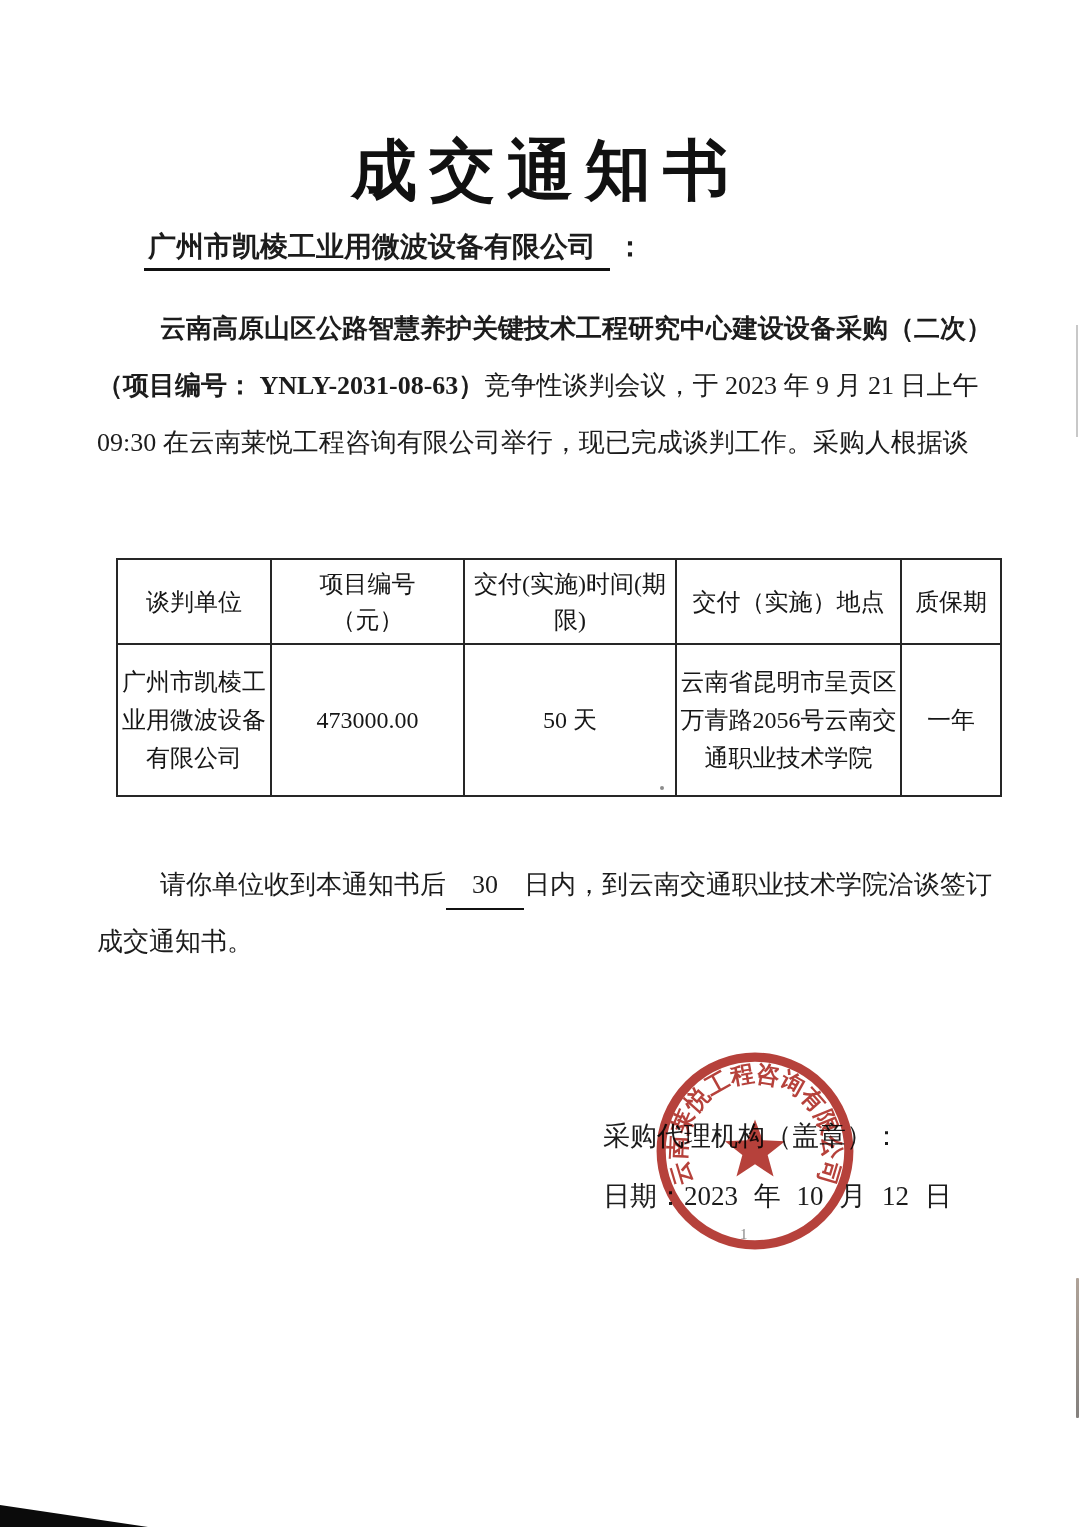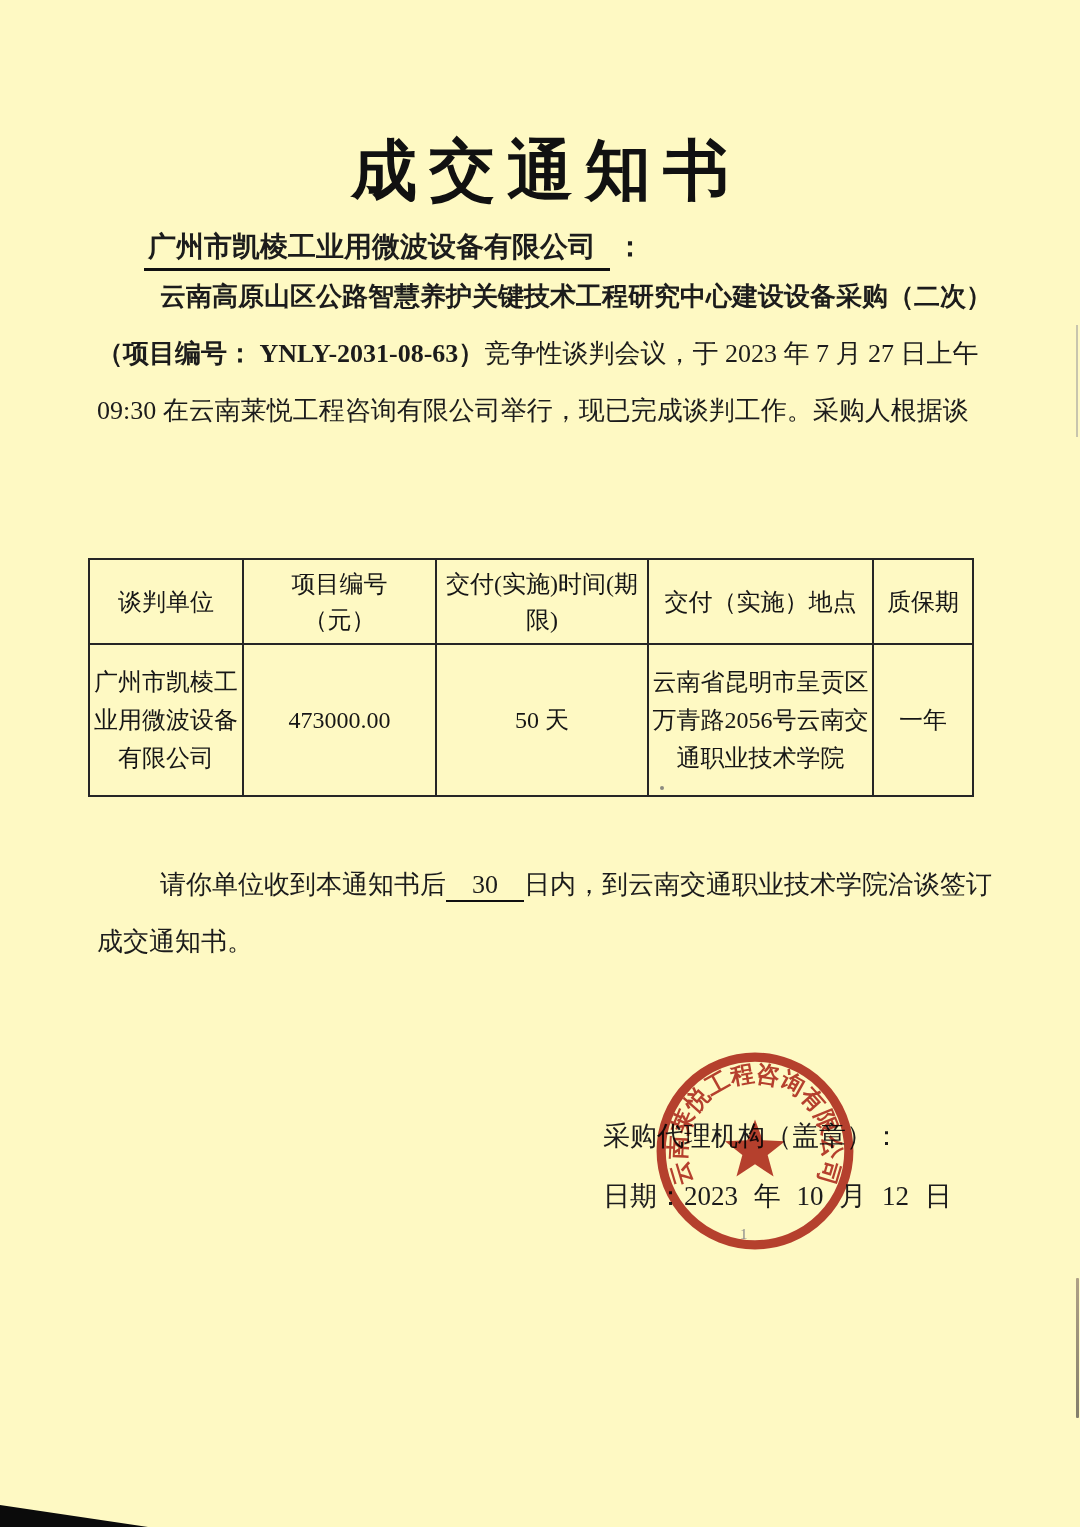--- a/index.html
+++ b/index.html
@@ -1,20 +1,20 @@
 <!DOCTYPE html>
 <html><head>
 <meta charset="utf-8">
 <style>
   html,body{margin:0;padding:0;background:#e8e8e8;}
   .page{
     position:relative;
     width:1080px;height:1527px;
     margin:0 auto;
-    background:#fef9c3;
+    background:#ffffff;
     overflow:hidden;
     font-family:"Liberation Serif","DejaVu Serif",serif;
     color:#1c1c1c;
   }
   
   .doc-title{
     position:absolute;left:0;top:126px;width:100%;
     text-align:center;
     font-size:66px;font-weight:bold;
     letter-spacing:12px;padding-left:12px;box-sizing:border-box;
@@ -26,29 +26,29 @@
     font-size:28px;font-weight:bold;white-space:nowrap;
   }
   .addressee-name{
     border-bottom:3px solid #111;
     padding:0 14px 2px 4px;
     display:inline-block;
   }
   .addressee-colon{padding-left:6px;}
   
   .body-block{
-    position:absolute;left:97px;top:268px;width:950px;
+    position:absolute;left:97px;top:300px;width:950px;
     font-size:26px;line-height:57px;
   }
   .para-line{white-space:nowrap;height:57px;}
   .indent{padding-left:63px;}
   .bold{font-weight:bold;}
   
   .award-table{
-    position:absolute;left:88px;top:558px;
+    position:absolute;left:116px;top:558px;
     border-collapse:collapse;table-layout:fixed;
     width:884px;
     font-size:24px;color:#161616;padding-left:48px;
   }
   .award-table th,.award-table td{
     border:2px solid #262626;
     text-align:center;vertical-align:middle;
     padding:2px;word-break:break-all;
     font-weight:normal;
   }
@@ -57,21 +57,21 @@
   .award-table th div{line-height:36px;}
   .award-table td{line-height:38px;}
   
   .notice-block{
     position:absolute;left:97px;top:856px;width:950px;
     font-size:26px;line-height:57px;
   }
   .days-underline{
     display:inline-block;
     border-bottom:2px solid #111;
-    padding:0 26px 0 26px;
+    padding:0 26px 8px 26px;
     line-height:30px;
   }
   
   .signature-block{position:absolute;left:603px;top:1118px;font-size:27px;color:#1c1c1c;}
   .sig-line{white-space:nowrap;}
   .sig-date{margin-top:24px;word-spacing:9px;}
   
   .stamp{
     position:absolute;left:653px;top:1049px;width:204px;height:204px;
     mix-blend-mode:multiply;opacity:.95;
@@ -100,21 +100,21 @@
 
   <div class="doc-title">成交通知书</div>
 
   <div class="addressee-line">
     <span class="addressee-name">广州市凯棱工业用微波设备有限公司</span><span class="addressee-colon">：</span>
   </div>
 
   <div class="body-block">
     <div class="para-line indent bold">云南高原山区公路智慧养护关键技术工程研究中心建设设备采购（二次）</div>
     <div class="para-line">
-      <span class="bold">（项目编号： YNLY-2031-08-63）</span><span>竞争性谈判会议，于 2023 年 7 月 27 日上午</span>
+      <span class="bold">（项目编号： YNLY-2031-08-63）</span><span>竞争性谈判会议，于 2023 年 9 月 21 日上午</span>
     </div>
     <div class="para-line">09:30 在云南莱悦工程咨询有限公司举行，现已完成谈判工作。采购人根据谈</div>
   </div>
 
   <table class="award-table">
     <colgroup>
       <col style="width:154px">
         <col style="width:193px">
         <col style="width:212px">
         <col style="width:225px">

